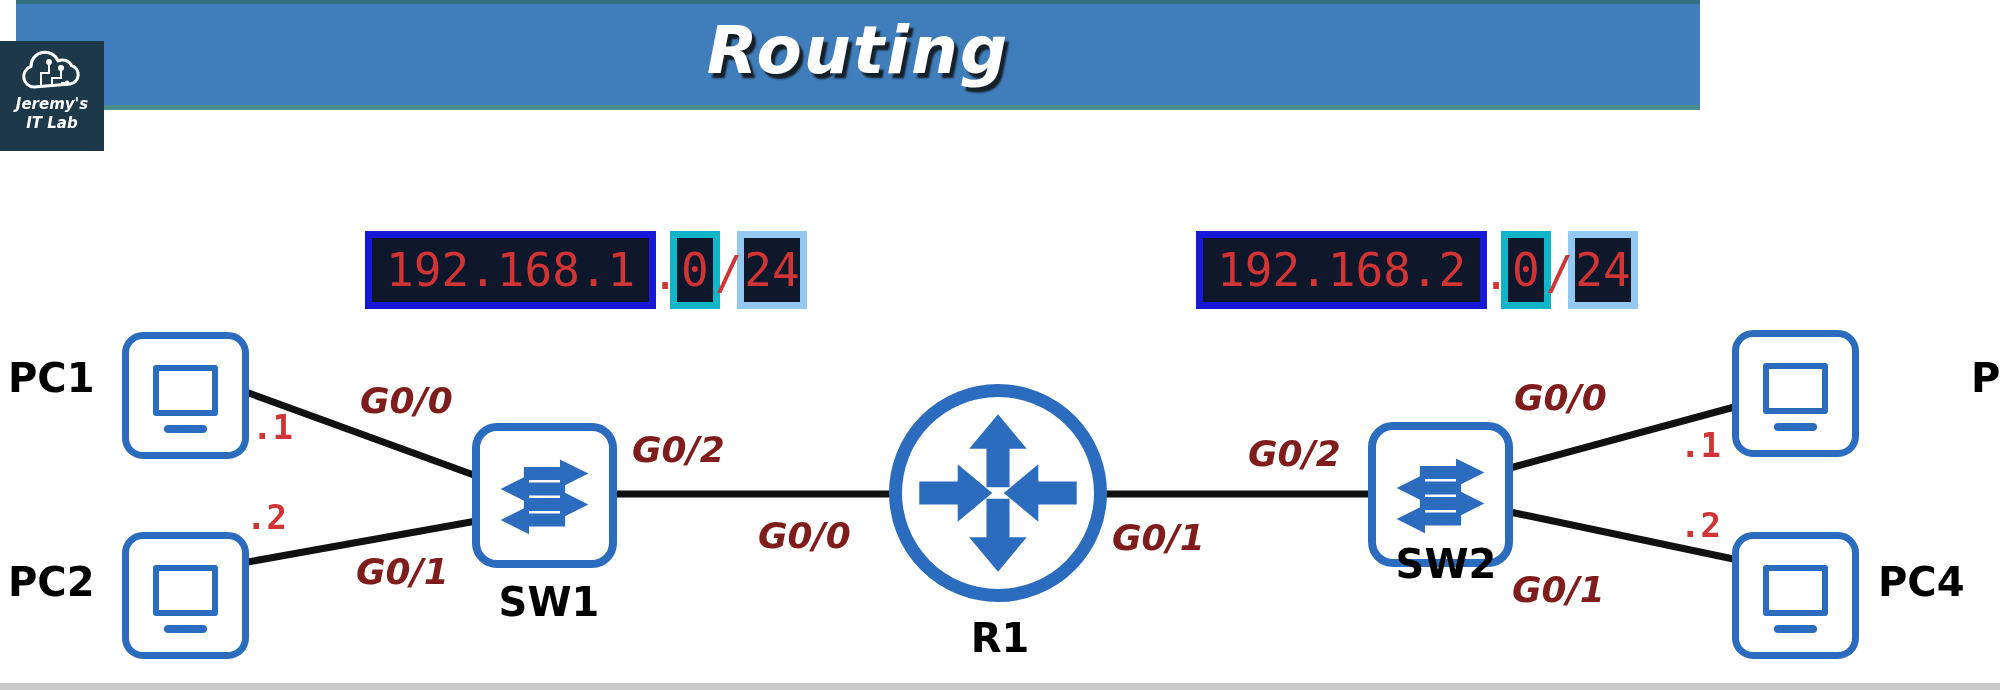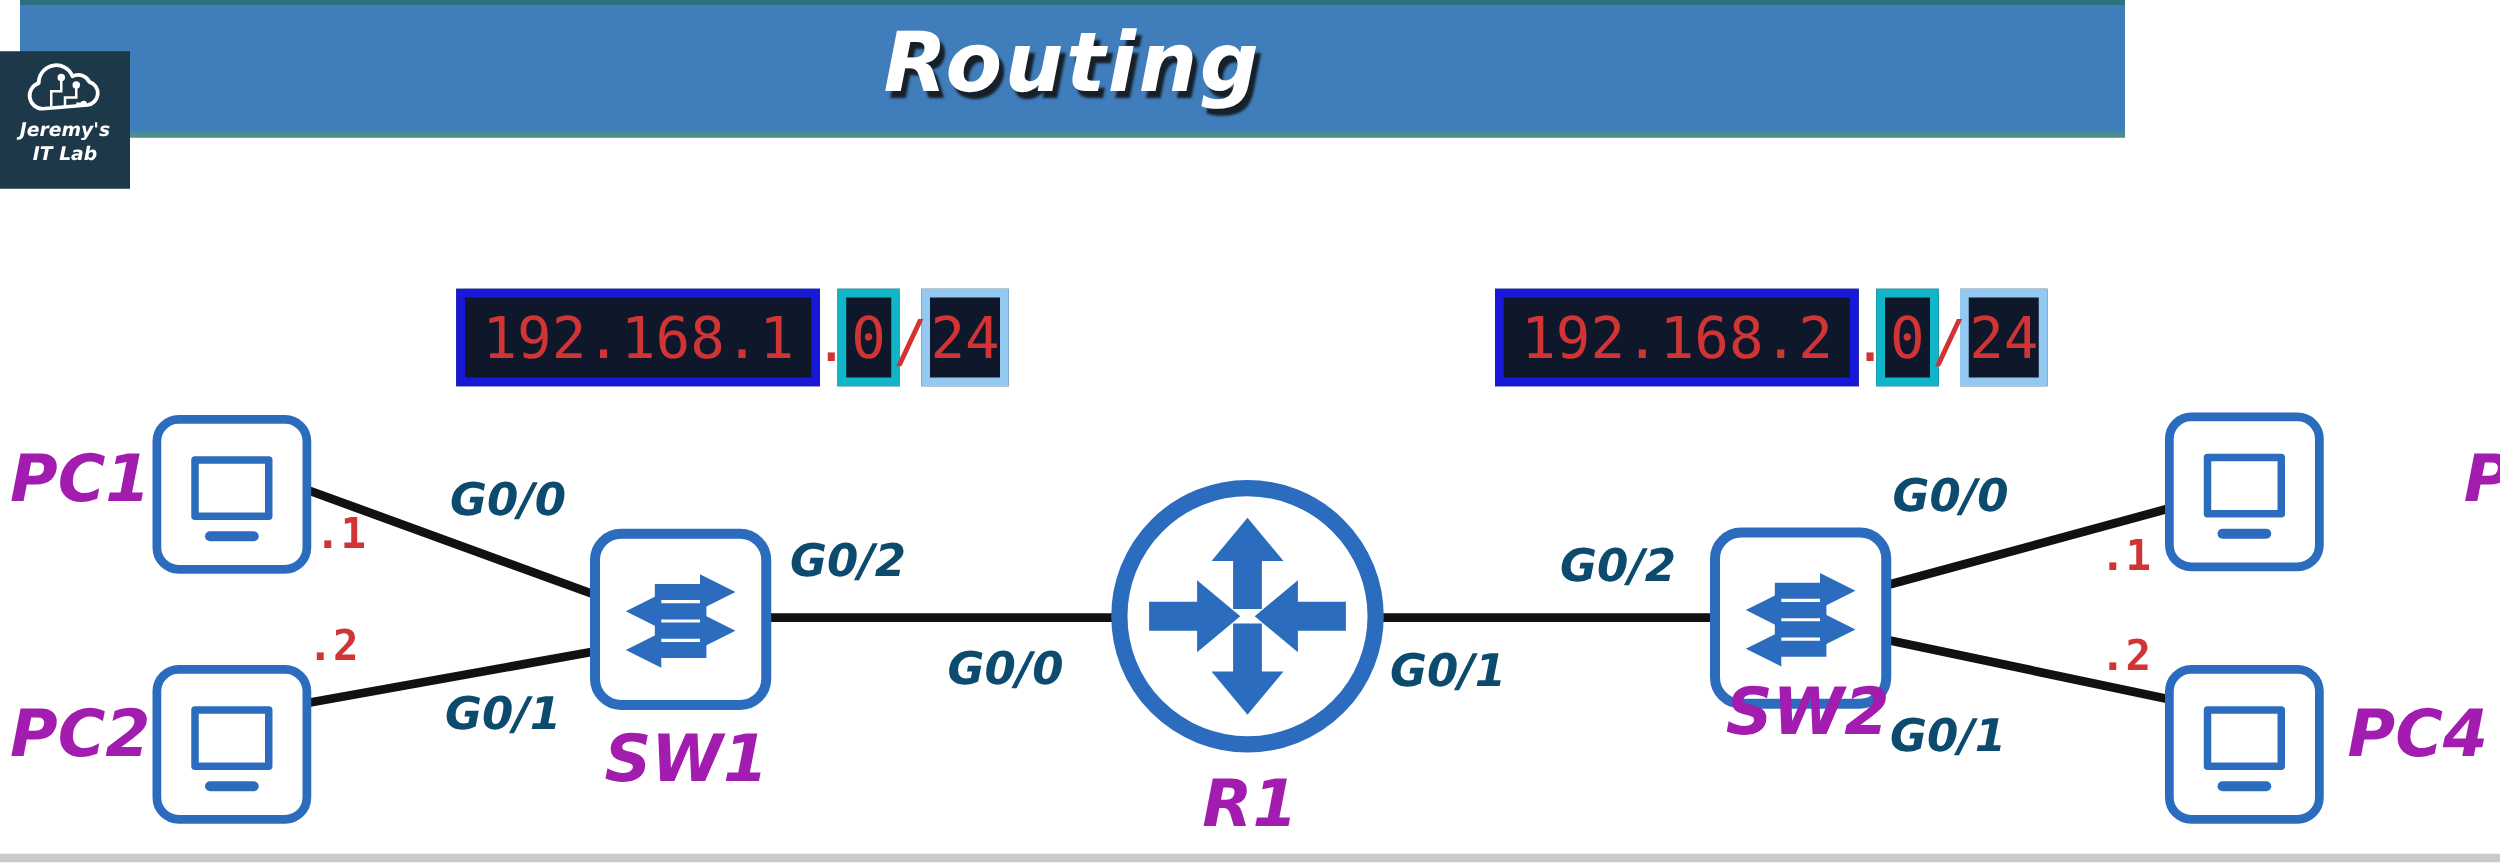--- a/index.html
+++ b/index.html
@@ -85,27 +85,27 @@
     border:8px solid var(--device-blue);border-radius:25px;background:#fff;
   }
   .router-icon{
     position:absolute;width:218px;height:218px;
     border:13px solid var(--device-blue);border-radius:50%;background:#fff;
   }
   .icon-svg{position:absolute;inset:0;width:100%;height:100%;}
 
   
   .dev-label{
-    position:absolute;color:#a21caf;
-    font-size:52px;font-style:italic;font-weight:600;line-height:1;
+    position:absolute;color:#000000;
+    font-size:40px;font-weight:600;line-height:1;
     white-space:nowrap;
   }
   .dev-label.centered{transform:translateX(-50%);}
   .if-label{
-    position:absolute;color:#0c4a6e;
+    position:absolute;color:#7f1d1d;
     font-size:36px;font-style:italic;font-weight:600;line-height:1;
     white-space:nowrap;
   }
   .ip-suffix{
     position:absolute;
     font-family:"DejaVu Sans Mono","Liberation Mono",monospace;
     font-weight:bold;font-size:34px;line-height:1;
     color:var(--ip-red);white-space:nowrap;
   }
 

